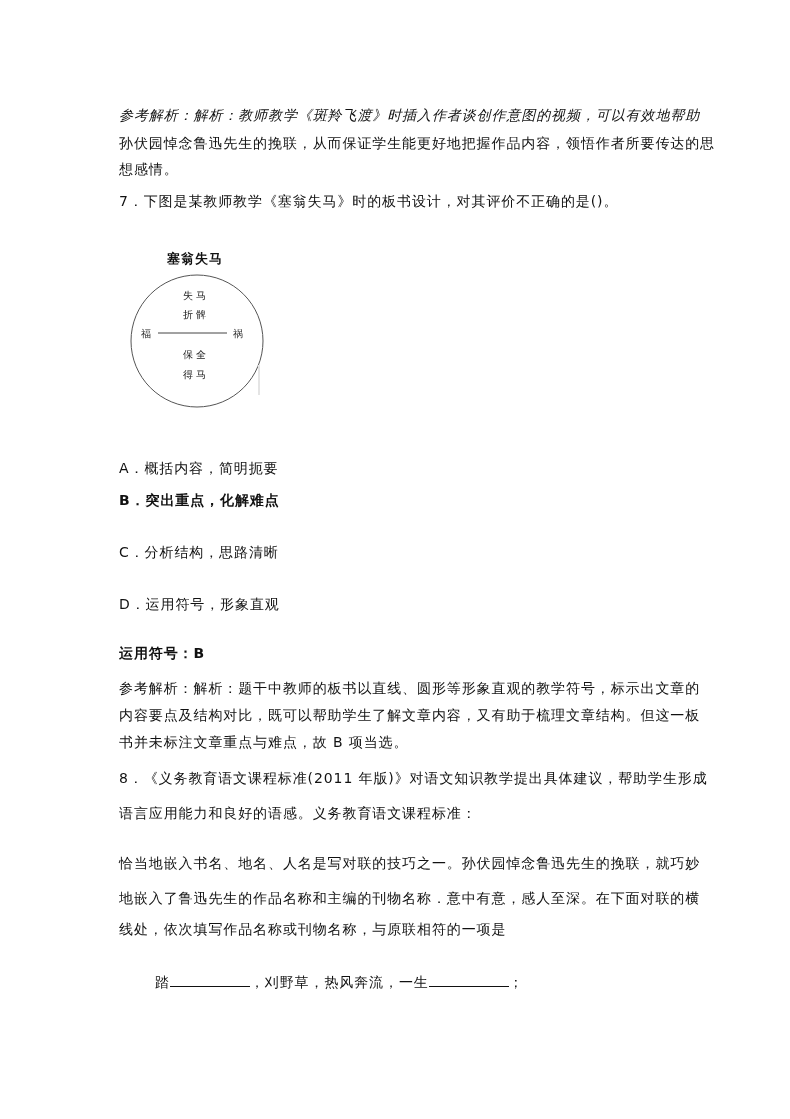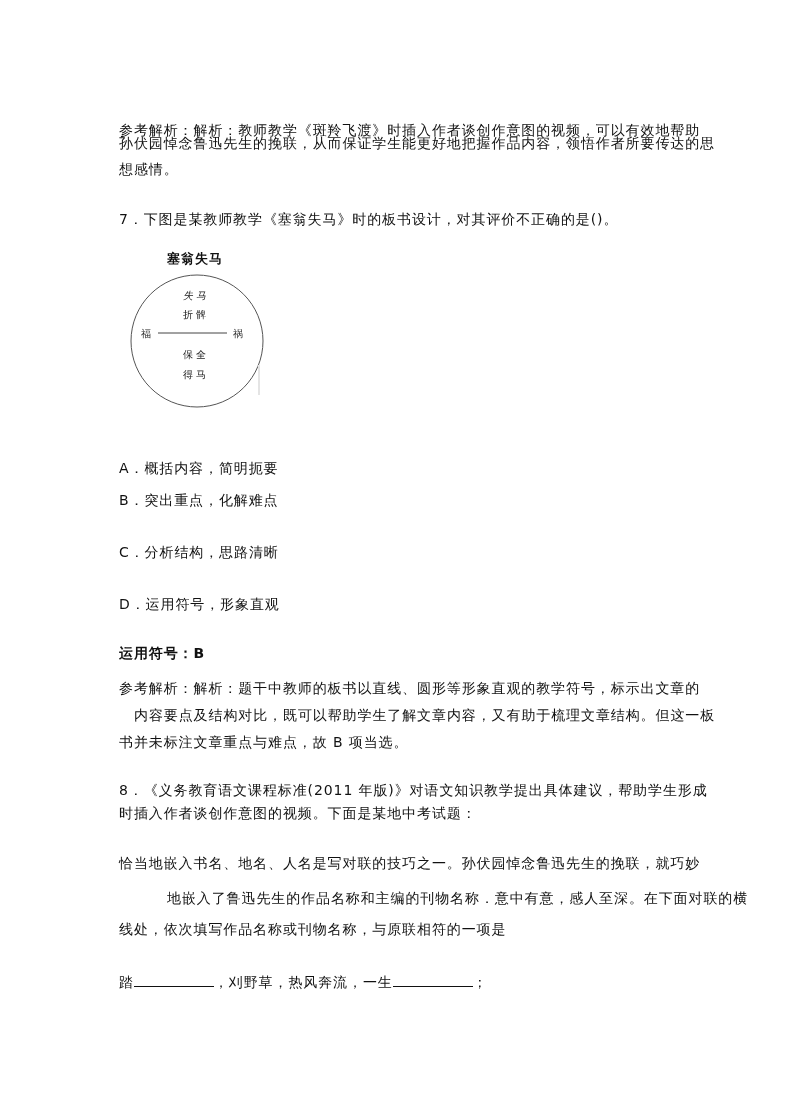--- a/index.html
+++ b/index.html
@@ -59,64 +59,64 @@
       display: inline-block;
       width: 80px;
       border-bottom: 1px solid #111;
       height: 12px;
       vertical-align: baseline;
     }
   </style>
 </head>
 <body>
 
-<div class="line" style="top:122px;">参考解析：解析：教师教学《斑羚飞渡》时插入作者谈创作意图的视频，可以有效地帮助</div>
+<div class="line" style="top:107px;font-style:italic;">参考解析：解析：教师教学《斑羚飞渡》时插入作者谈创作意图的视频，可以有效地帮助</div>
 <div class="line" style="top:135px;">孙伏园悼念鲁迅先生的挽联，从而保证学生能更好地把握作品内容，领悟作者所要传达的思</div>
 <div class="line" style="top:161px;">想感情。</div>
 
-<div class="line" style="top:211px;text-align:center;">7．下图是某教师教学《塞翁失马》时的板书设计，对其评价不正确的是()。</div>
+<div class="line" style="top:193px;text-align:center;">7．下图是某教师教学《塞翁失马》时的板书设计，对其评价不正确的是()。</div>
 
 <div class="diagram">
   <div class="diagram-title">塞翁失马</div>
   <svg width="150" height="170">
     <circle cx="72" cy="96" r="66" fill="none" stroke="#555" stroke-width="1"></circle>
     <line x1="33" y1="88" x2="102" y2="88" stroke="#444" stroke-width="1"></line>
     <line x1="134" y1="120" x2="134" y2="150" stroke="#e4e4e4" stroke-width="2"></line>
   </svg>
-  <div class="diagram-text" style="left:58px; top:44px;font-style:italic;">失马</div>
+  <div class="diagram-text" style="left:58px; top:44px;">失马</div>
   <div class="diagram-text" style="left:58px; top:63px;">折髀</div>
   <div class="diagram-text" style="left:16px; top:82px;">福</div>
   <div class="diagram-text" style="left:108px; top:82px;">祸</div>
   <div class="diagram-text" style="left:58px; top:103px;">保全</div>
   <div class="diagram-text" style="left:58px; top:123px;">得马</div>
 </div>
 
 <div class="line" style="top:460px;">
   <span>A．</span><span>概括内容，简明扼要</span>
 </div>
-<div class="line" style="top:492px;">
+<div class="line" style="top:492px;font-weight:bold;">
   <span>B．</span><span>突出重点，化解难点</span>
 </div>
 <div class="line" style="top:544px;">
   <span>C．</span><span>分析结构，思路清晰</span>
 </div>
 <div class="line" style="top:596px;">
   <span>D．</span><span>运用符号，形象直观</span>
 </div>
 
 <div class="line bold" style="top:645px;">
   <span>运用符号：</span><span>B</span>
 </div>
 
 <div class="line" style="top:680px;">参考解析：解析：题干中教师的板书以直线、圆形等形象直观的教学符号，标示出文章的</div>
-<div class="line" style="top:707px;margin-left:15px;">内容要点及结构对比，既可以帮助学生了解文章内容，又有助于梳理文章结构。但这一板</div>
+<div class="line" style="top:707px;">内容要点及结构对比，既可以帮助学生了解文章内容，又有助于梳理文章结构。但这一板</div>
 <div class="line" style="top:734px;">书并未标注文章重点与难点，故 B 项当选。</div>
 
-<div class="line" style="top:770px;margin-top:12px;">8．《义务教育语文课程标准(2011 年版)》对语文知识教学提出具体建议，帮助学生形成</div>
-<div class="line" style="top:805px;">时插入作者谈创作意图的视频。下面是某地中考试题：</div>
+<div class="line" style="top:770px;">8．《义务教育语文课程标准(2011 年版)》对语文知识教学提出具体建议，帮助学生形成</div>
+<div class="line" style="top:805px;">语言应用能力和良好的语感。义务教育语文课程标准：</div>
 
 <div class="line" style="top:855px;">恰当地嵌入书名、地名、人名是写对联的技巧之一。孙伏园悼念鲁迅先生的挽联，就巧妙</div>
-<div class="line" style="top:890px;margin-left:48px;">地嵌入了鲁迅先生的作品名称和主编的刊物名称．意中有意，感人至深。在下面对联的横</div>
+<div class="line" style="top:890px;">地嵌入了鲁迅先生的作品名称和主编的刊物名称．意中有意，感人至深。在下面对联的横</div>
 <div class="line" style="top:921px;">线处，依次填写作品名称或刊物名称，与原联相符的一项是</div>
 
-<div class="line" style="top:974px;">
+<div class="line" style="top:974px;margin-left:36px;">
   <span>踏</span><span class="blank"></span><span>，刈野草，热风奔流，一生</span><span class="blank"></span><span>；</span>
 </div>
 
 </body></html>

